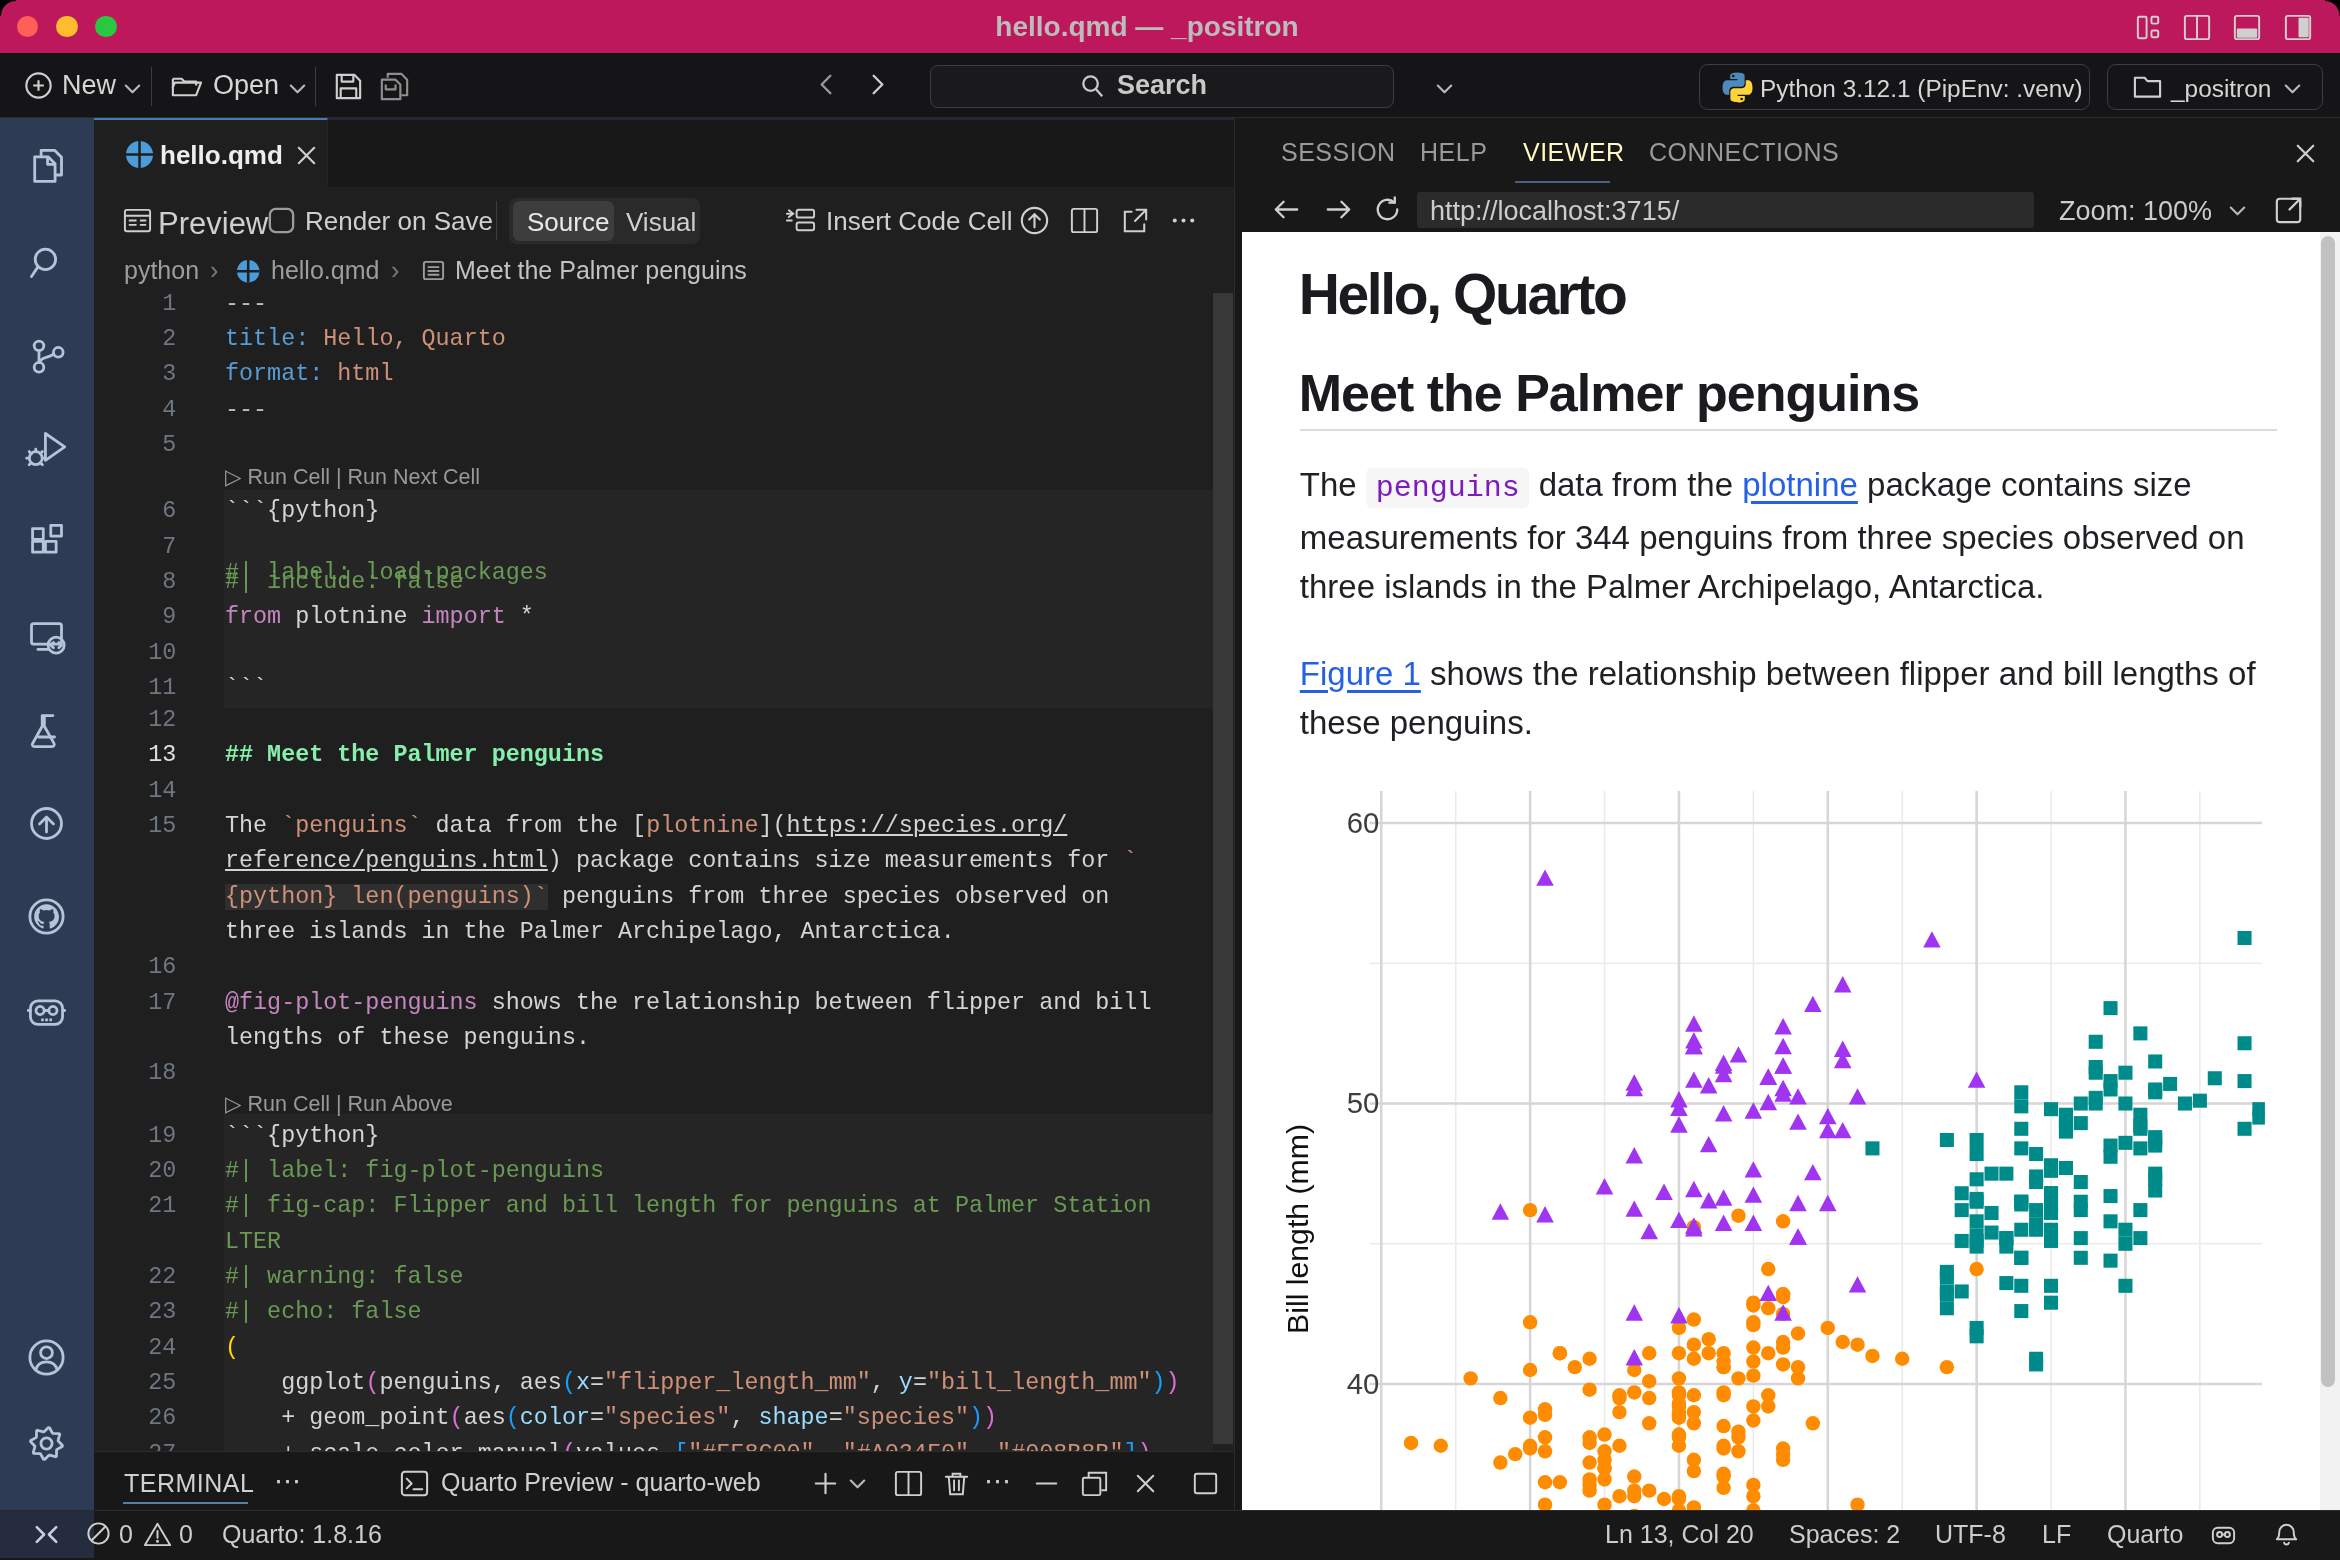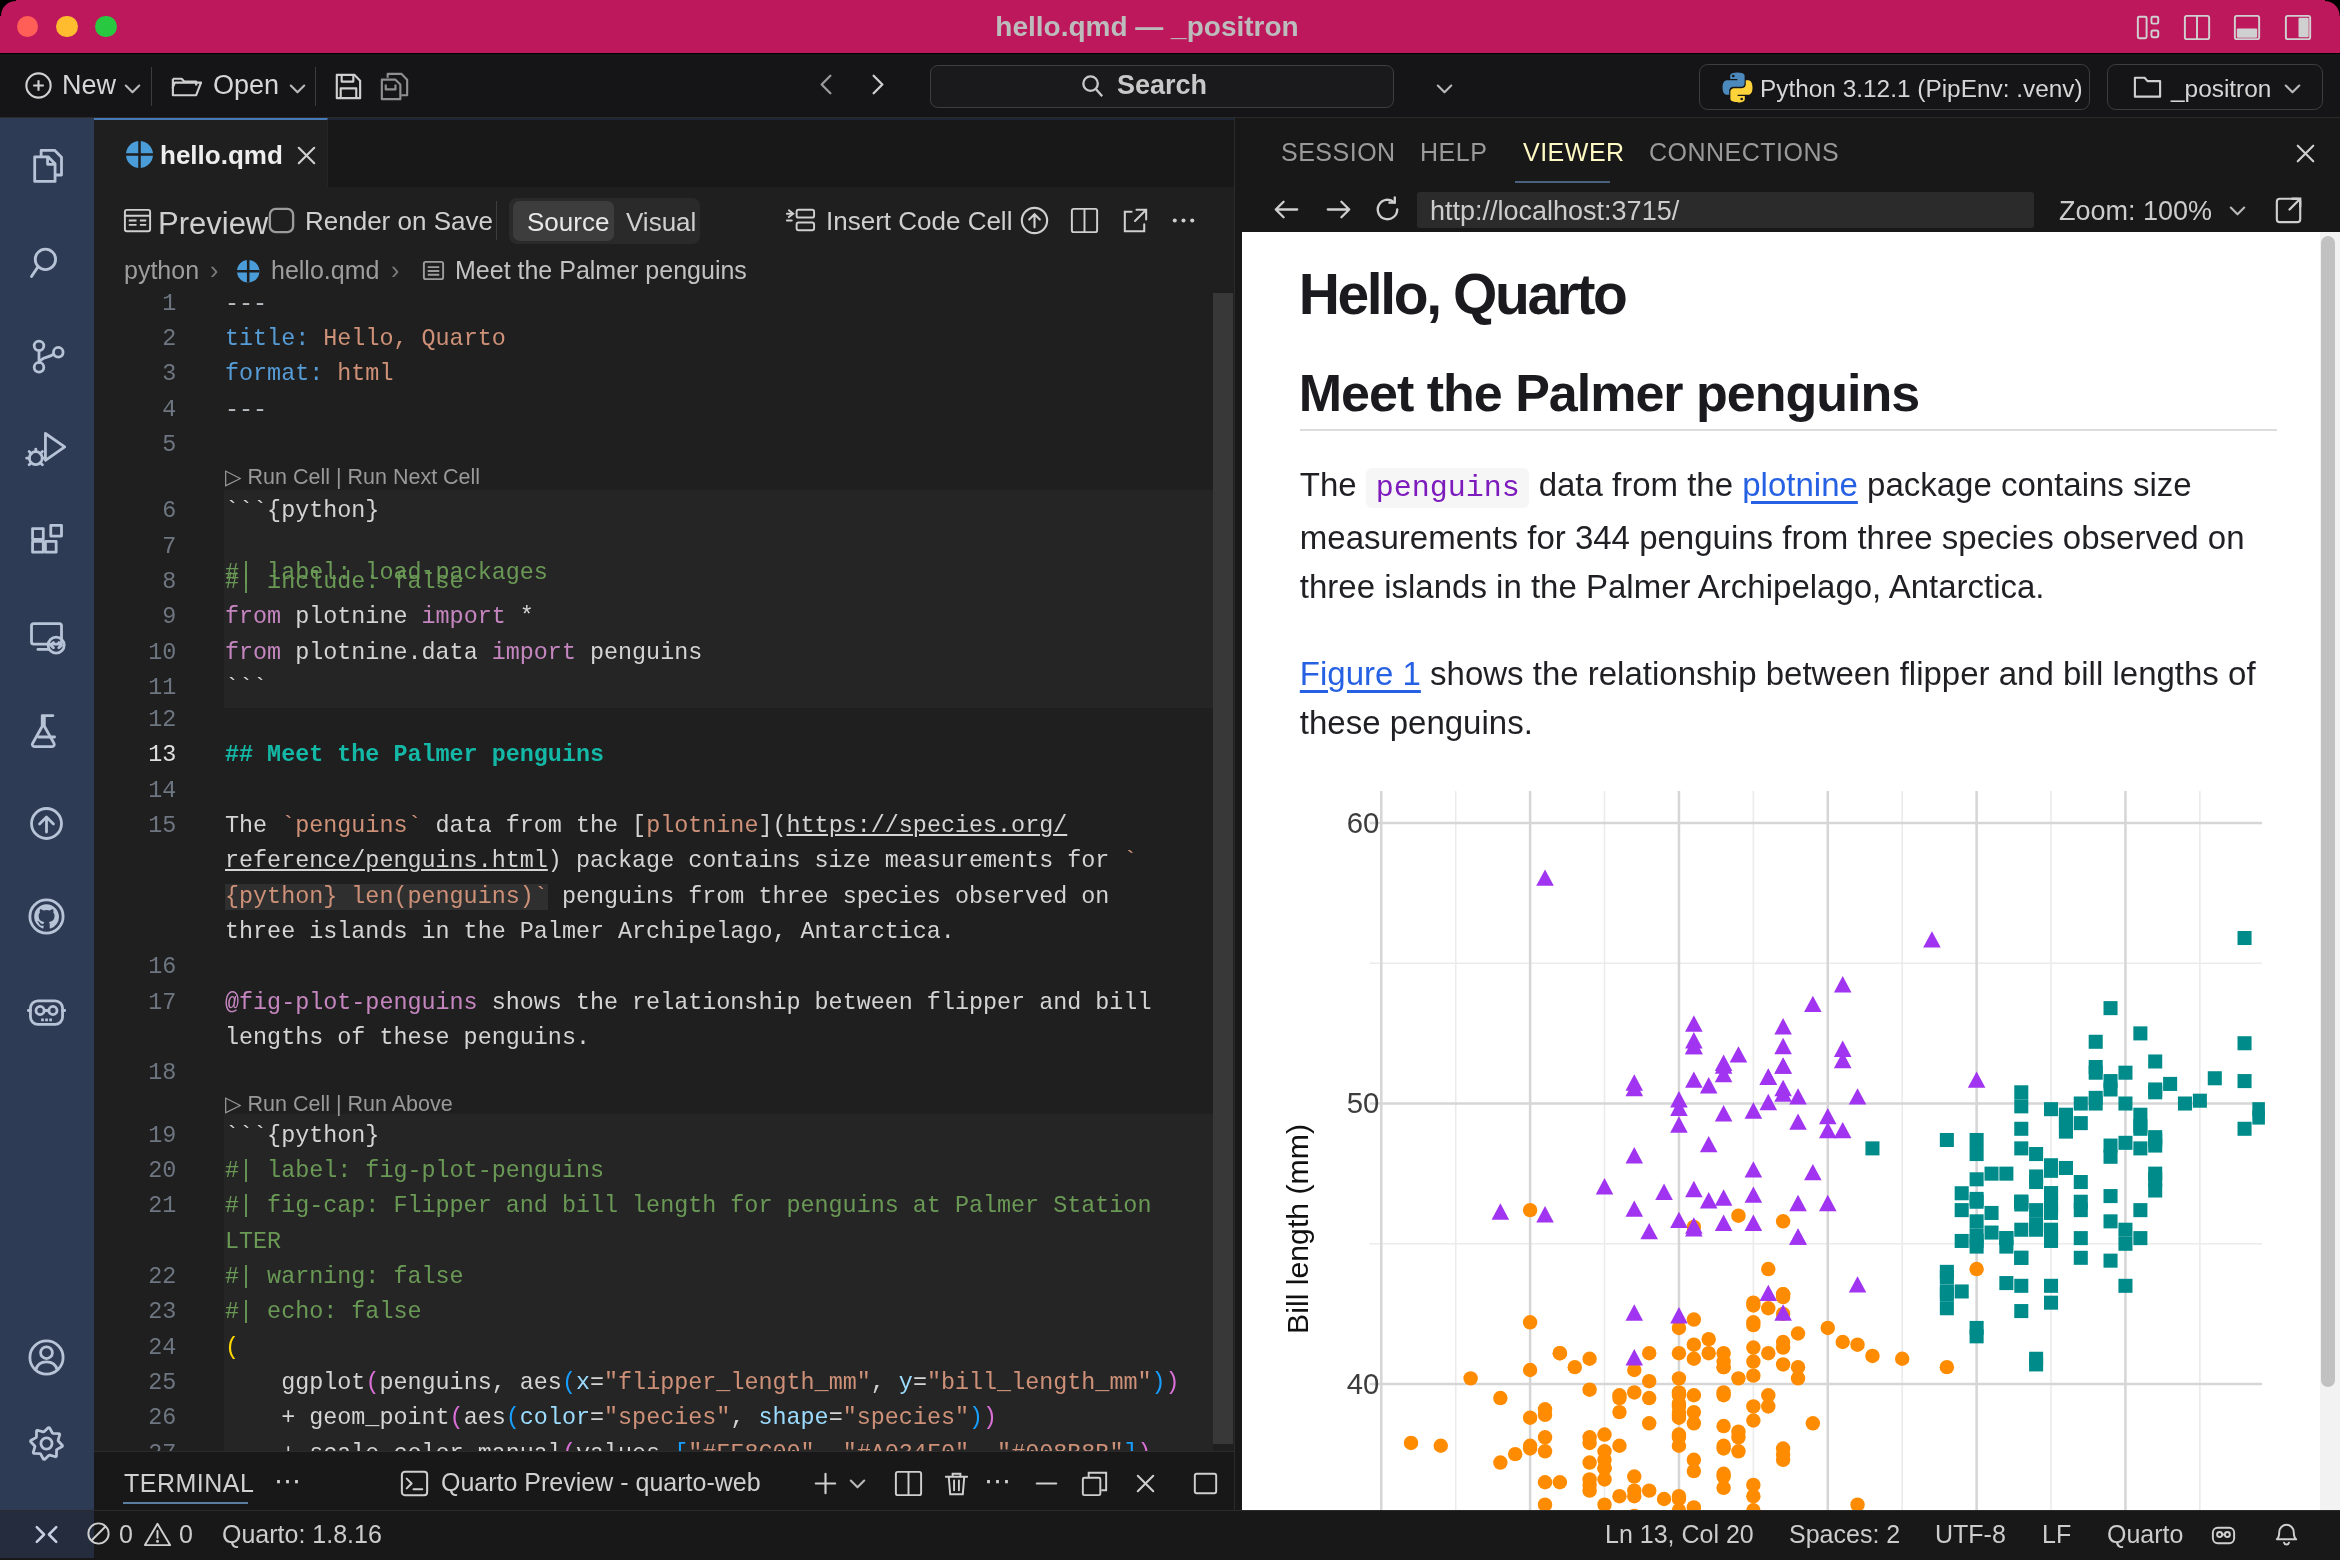--- a/index.html
+++ b/index.html
@@ -341,24 +341,23 @@
 <div class="num" style="top:1437px">27</div>
     <div class="cl" style="top:287px"><span style="color:#b9bec4">---</span></div>
 <div class="cl" style="top:322px"><span style="color:#569cd6">title: </span><span style="color:#ce9178">Hello, Quarto</span></div>
 <div class="cl" style="top:357px"><span style="color:#569cd6">format: </span><span style="color:#ce9178">html</span></div>
 <div class="cl" style="top:393px"><span style="color:#b9bec4">---</span></div>
 <div class="cl" style="top:428px"></div>
 <div class="cl" style="top:494px"><span style="color:#d4d4d4">```{python}</span></div>
 <div class="cl" style="top:556px"><span style="color:#6a9955">#| label: load-packages</span></div>
 <div class="cl" style="top:565px"><span style="color:#6a9955">#| include: false</span></div>
 <div class="cl" style="top:600px"><span style="color:#c586c0">from </span><span style="color:#d4d4d4">plotnine </span><span style="color:#c586c0">import </span><span style="color:#d4d4d4">*</span></div>
-<div class="cl" style="top:636px"><span style="color:#c586c0">from </span><span style="color:#d4d4d4">plotnine.data </span><span style="color:#c586c0">import </span><span style="color:#d4d4d4">penguins</span></div>
 <div class="cl" style="top:671px"><span style="color:#d4d4d4">```</span></div>
 <div class="cl" style="top:703px"></div>
-<div class="cl" style="top:738px"><span style="color:#14b8a6;font-weight:bold">## Meet the Palmer penguins</span></div>
+<div class="cl" style="top:738px"><span style="color:#86efac;font-weight:bold">## Meet the Palmer penguins</span></div>
 <div class="cl" style="top:774px"></div>
 <div class="cl" style="top:809px"><span style="color:#d4d4d4">The </span><span style="color:#ce9178">`penguins`</span><span style="color:#d4d4d4"> data from the </span><span style="color:#d4d4d4">[</span><span style="color:#ce9178">plotnine</span><span style="color:#d4d4d4">](</span><span style="color:#d4d4d4;text-decoration:underline">https://species.org/</span></div>
 <div class="cl" style="top:844px"><span style="color:#d4d4d4;text-decoration:underline">reference/penguins.html</span><span style="color:#d4d4d4">) package contains size measurements for </span><span style="color:#ce9178">`</span></div>
 <div class="cl" style="top:880px"><span style="background:#2f2f2f"><span style="color:#ce9178">{python} len(penguins)</span><span style="color:#ce9178">`</span></span><span style="color:#d4d4d4"> penguins from three species observed on</span></div>
 <div class="cl" style="top:915px"><span style="color:#d4d4d4">three islands in the Palmer Archipelago, Antarctica.</span></div>
 <div class="cl" style="top:950px"></div>
 <div class="cl" style="top:986px"><span style="color:#c586c0">@fig-plot-penguins</span><span style="color:#d4d4d4"> shows the relationship between flipper and bill</span></div>
 <div class="cl" style="top:1021px"><span style="color:#d4d4d4">lengths of these penguins.</span></div>
 <div class="cl" style="top:1056px"></div>
 <div class="cl" style="top:1119px"><span style="color:#d4d4d4">```{python}</span></div>

